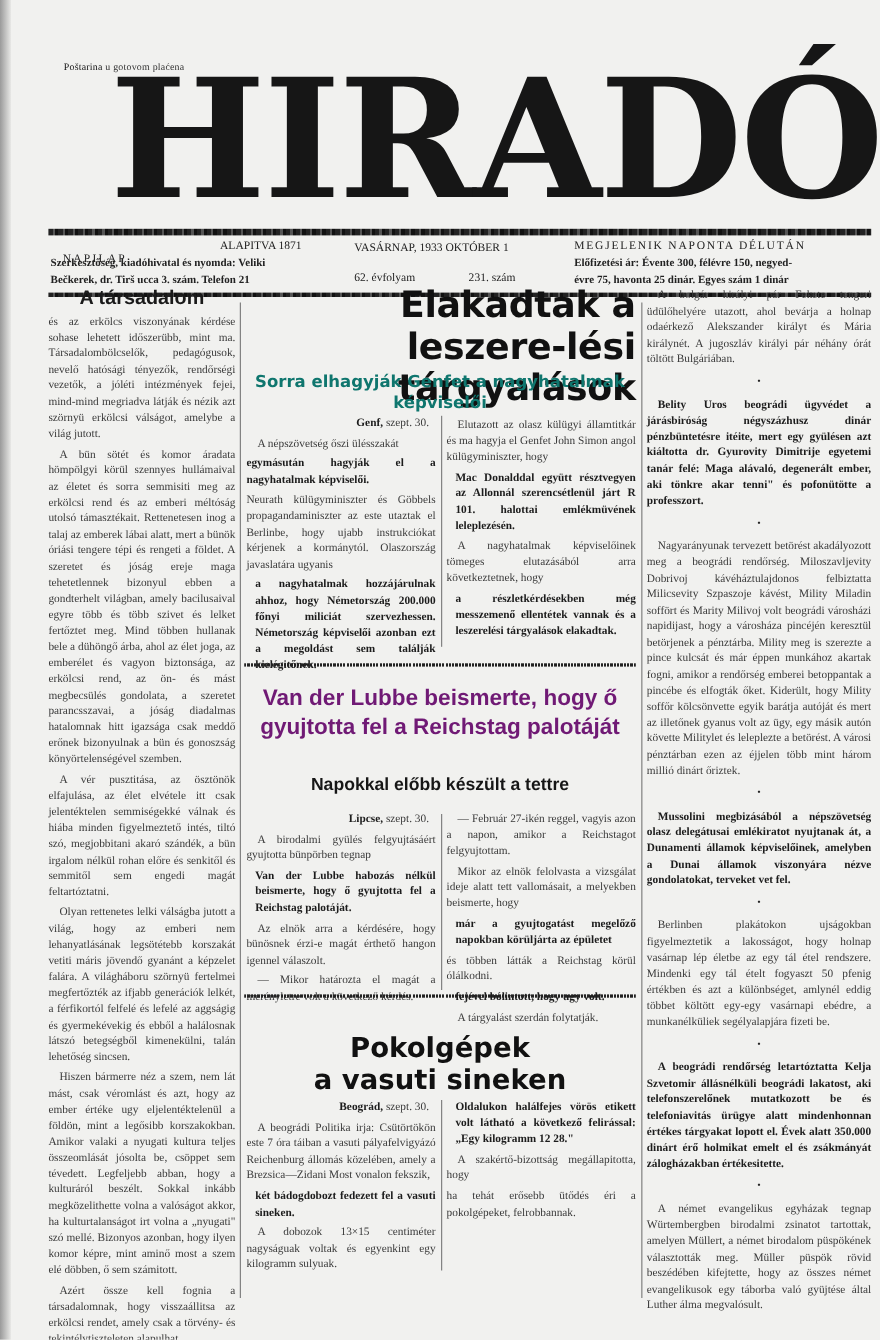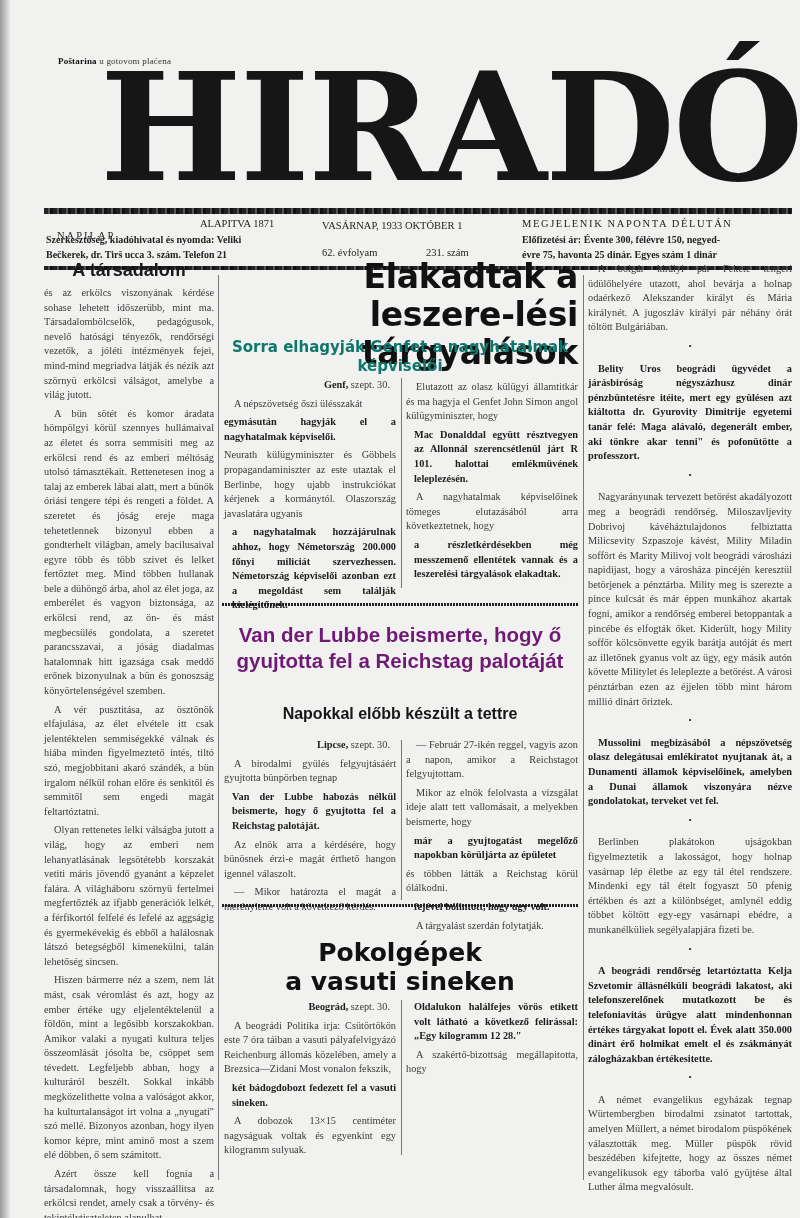--- a/index.html
+++ b/index.html
@@ -1,19 +1,19 @@
 <!DOCTYPE html>
 <html><head>
 <meta charset="utf-8">
 <style>
   html,body{margin:0;padding:0;}
   body{width:800px;height:1218px;background:#f1f1ef;position:relative;overflow:hidden;font-family:"Liberation Serif","DejaVu Serif",serif;color:#2a2a2a;}
   .leftshade{position:absolute;left:0;top:0;width:10px;height:1218px;background:linear-gradient(to right,#9a9a9a,#e8e8e6);}
   .tagline{position:absolute;left:58px;top:56px;font-size:9px;color:#333;letter-spacing:0.2px;}
-  .tagline b{font-weight:bold;color:#111;}
+  .tagline b{font-weight:normal;color:#111;}
   .masthead{position:absolute;left:100px;top:62px;width:600px;height:132px;text-align:center;font-family:"DejaVu Serif","Liberation Serif",serif;font-weight:bold;font-size:150px;line-height:130px;letter-spacing:-2px;color:#161616;transform:scaleX(1.0);}
   .rule{position:absolute;left:44px;width:748px;height:6px;background:repeating-linear-gradient(90deg,#222 0 4px,#555 4px 6px,#111 6px 9px);}
   .hdr{position:absolute;font-size:10.5px;color:#222;line-height:15px;}
   .hdr.bold{font-weight:bold;}
   .col{position:absolute;font-size:10.3px;line-height:14.6px;color:#3a3a3a;text-align:justify;}
   .col p{margin:0 0 4px 0;text-indent:10px;}
   .col p.b{font-weight:bold;color:#1c1c1c;text-indent:0;padding-left:8px;}
   .col p.noind{text-indent:0;}
   .col p.dateline{text-align:right;text-indent:0;padding-right:6px;}
   .col p.dateline b{color:#1c1c1c;}
@@ -115,20 +115,21 @@
 
 <div class="col" style="left:224px;top:1000px;width:172px;">
   <p class="dateline"><b>Beográd,</b> <span>szept. 30.</span></p>
   <p>A beográdi Politika irja: Csütörtökön este 7 óra táiban a vasuti pályafelvigyázó Reichenburg állomás közelében, amely a Brezsica—Zidani Most vonalon fekszik,</p>
   <p class="b">két bádogdobozt fedezett fel a vasuti sineken.</p>
   <p>A dobozok 13×15 centiméter nagyságuak voltak és egyenkint egy kilogramm sulyuak.</p>
 </div>
 <div class="col" style="left:406px;top:1000px;width:172px;">
   <p class="b">Oldalukon halálfejes vörös etikett volt látható a következő felirással: „Egy kilogramm 12 28."</p>
   <p>A szakértő-bizottság megállapitotta, hogy</p>
+  <p class="noind">ha tehát erősebb ütődés éri a pokolgépeket, felrobbannak.</p>
 </div>
 
 <div class="col" style="left:588px;top:262px;width:204px;">
   <p>A bolgár királyi pár Fekete tengeri üdülőhelyére utazott, ahol bevárja a holnap odaérkező Alekszander királyt és Mária királynét. A jugoszláv királyi pár néhány órát töltött Bulgáriában.</p>
   <div class="star">•</div>
   <p class="b" style="padding-left:0;text-indent:10px">Belity Uros beográdi ügyvédet a járásbiróság négyszázhusz dinár pénzbüntetésre itéite, mert egy gyülésen azt kiáltotta dr. Gyurovity Dimitrije egyetemi tanár felé: Maga alávaló, degenerált ember, aki tönkre akar tenni" és pofonütötte a professzort.</p>
   <div class="star">•</div>
   <p>Nagyarányunak tervezett betörést akadályozott meg a beográdi rendőrség. Miloszavljevity Dobrivoj kávéháztulajdonos felbiztatta Milicsevity Szpaszoje kávést, Mility Miladin soffört és Marity Milivoj volt beográdi városházi napidijast, hogy a városháza pincéjén keresztül betörjenek a pénztárba. Mility meg is szerezte a pince kulcsát és már éppen munkához akartak fogni, amikor a rendőrség emberei betoppantak a pincébe és elfogták őket. Kiderült, hogy Mility soffőr kölcsönvette egyik barátja autóját és mert az illetőnek gyanus volt az ügy, egy másik autón követte Militylet és leleplezte a betörést. A városi pénztárban ezen az éjjelen több mint három millió dinárt őriztek.</p>
   <div class="star">•</div>
   <p class="b" style="padding-left:0;text-indent:10px">Mussolini megbizásából a népszövetség olasz delegátusai emlékiratot nyujtanak át, a Dunamenti államok képviselőinek, amelyben a Dunai államok viszonyára nézve gondolatokat, terveket vet fel.</p>

